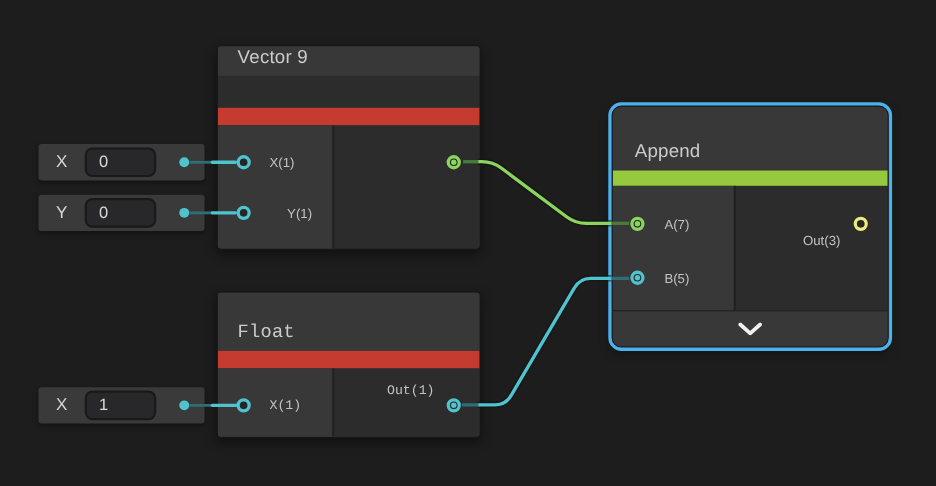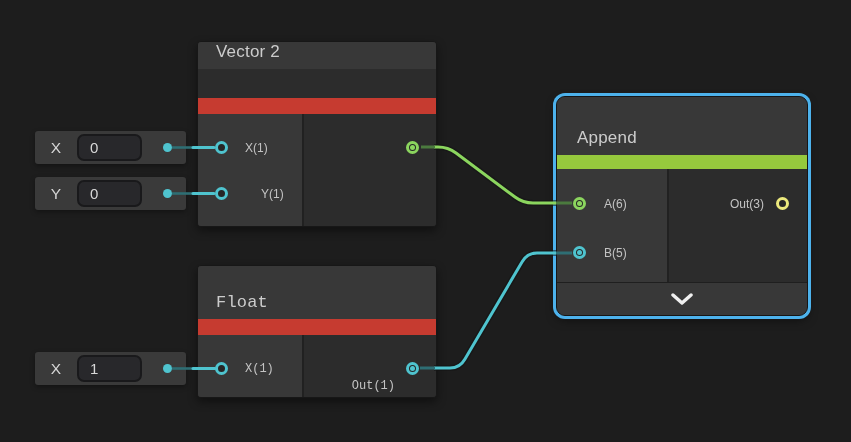--- a/index.html
+++ b/index.html
@@ -77,21 +77,21 @@
   #wires path.edge { pointer-events:stroke; cursor:pointer; }
 </style>
 </head>
 <body>
 
 <div id="canvas">
 
   <div class="node" style="left:197px; top:41px; width:240px; height:186px;">
     <div class="n-inner">
       <div class="n-header">
-        <span class="n-title">Vector 2</span>
+        <span class="n-title">Vector 9</span>
       </div>
       <div class="n-accent" style="top:56px; height:16px; background:#c63b30;"></div>
       <div class="n-body" style="top:72px; height:113px;">
         <div class="n-panel" style="width:106px;"></div>
       </div>
     </div>
     <span class="port cyan" style="left:17px; top:99px;"></span>
     <span class="port-label" style="left:47px; top:96px;">X(1)</span>
     <span class="port cyan" style="left:17px; top:145px;"></span>
     <span class="port-label" style="left:63px; top:142px;">Y(1)</span>
@@ -105,21 +105,21 @@
       <div class="n-header" style="height:53px;">
         <span class="n-title">Float</span>
       </div>
       <div class="n-accent" style="top:53px; height:16px; background:#c63b30;"></div>
       <div class="n-body" style="top:69px; height:63px;">
         <div class="n-panel" style="width:106px;"></div>
       </div>
     </div>
     <span class="port cyan" style="left:17px; top:96px;"></span>
     <span class="port-label" style="left:47px; top:93px;">X(1)</span>
-    <span class="port-label right" style="left:105px; top:110px; width:92px;text-align:right;">Out(1)</span>
+    <span class="port-label right" style="left:105px; top:79px; width:92px;text-align:right;">Out(1)</span>
     <span class="port cyan connected" style="left:208px; top:96px;">
         <span class="dot"></span>
       </span>
   </div>
 
   <div class="node selected" style="left:556px; top:96px; width:252px; height:220px;">
     <div class="n-inner">
       <div class="n-header" style="height:58px; padding-left:20px;">
         <span class="n-title">Append</span>
       </div>
@@ -129,26 +129,26 @@
       </div>
       <div class="n-bottom">
         <svg width="24" height="12" viewBox="0 0 24 12">
           <polyline points="3,2 12,10 21,2" fill="none" stroke="#f0f0f0" stroke-width="3.4" stroke-linecap="round" stroke-linejoin="round"></polyline>
         </svg>
       </div>
     </div>
     <span class="port green connected" style="left:16px; top:100px;">
         <span class="dot"></span>
       </span>
-    <span class="port-label" style="left:47px; top:97px;">A(6)</span>
+    <span class="port-label" style="left:47px; top:97px;">A(7)</span>
     <span class="port cyan connected" style="left:16px; top:149px;">
         <span class="dot"></span>
       </span>
     <span class="port-label" style="left:47px; top:146px;">B(5)</span>
-    <span class="port-label right" style="left:115px; top:97px; width:92px;">Out(3)</span>
+    <span class="port-label right" style="left:115px; top:112px; width:92px;">Out(3)</span>
     <span class="port yellow" style="left:219px; top:100px;"></span>
   </div>
 
   <div class="ctl-strip" style="left:35px; top:131px;">
     <span class="ctl-label">X</span>
     <input class="ctl-input" type="text" value="0" style="">
     <span class="ctl-dot"></span>
   </div>
   <div class="ctl-strip" style="left:35px; top:177px;">
     <span class="ctl-label">Y</span>

